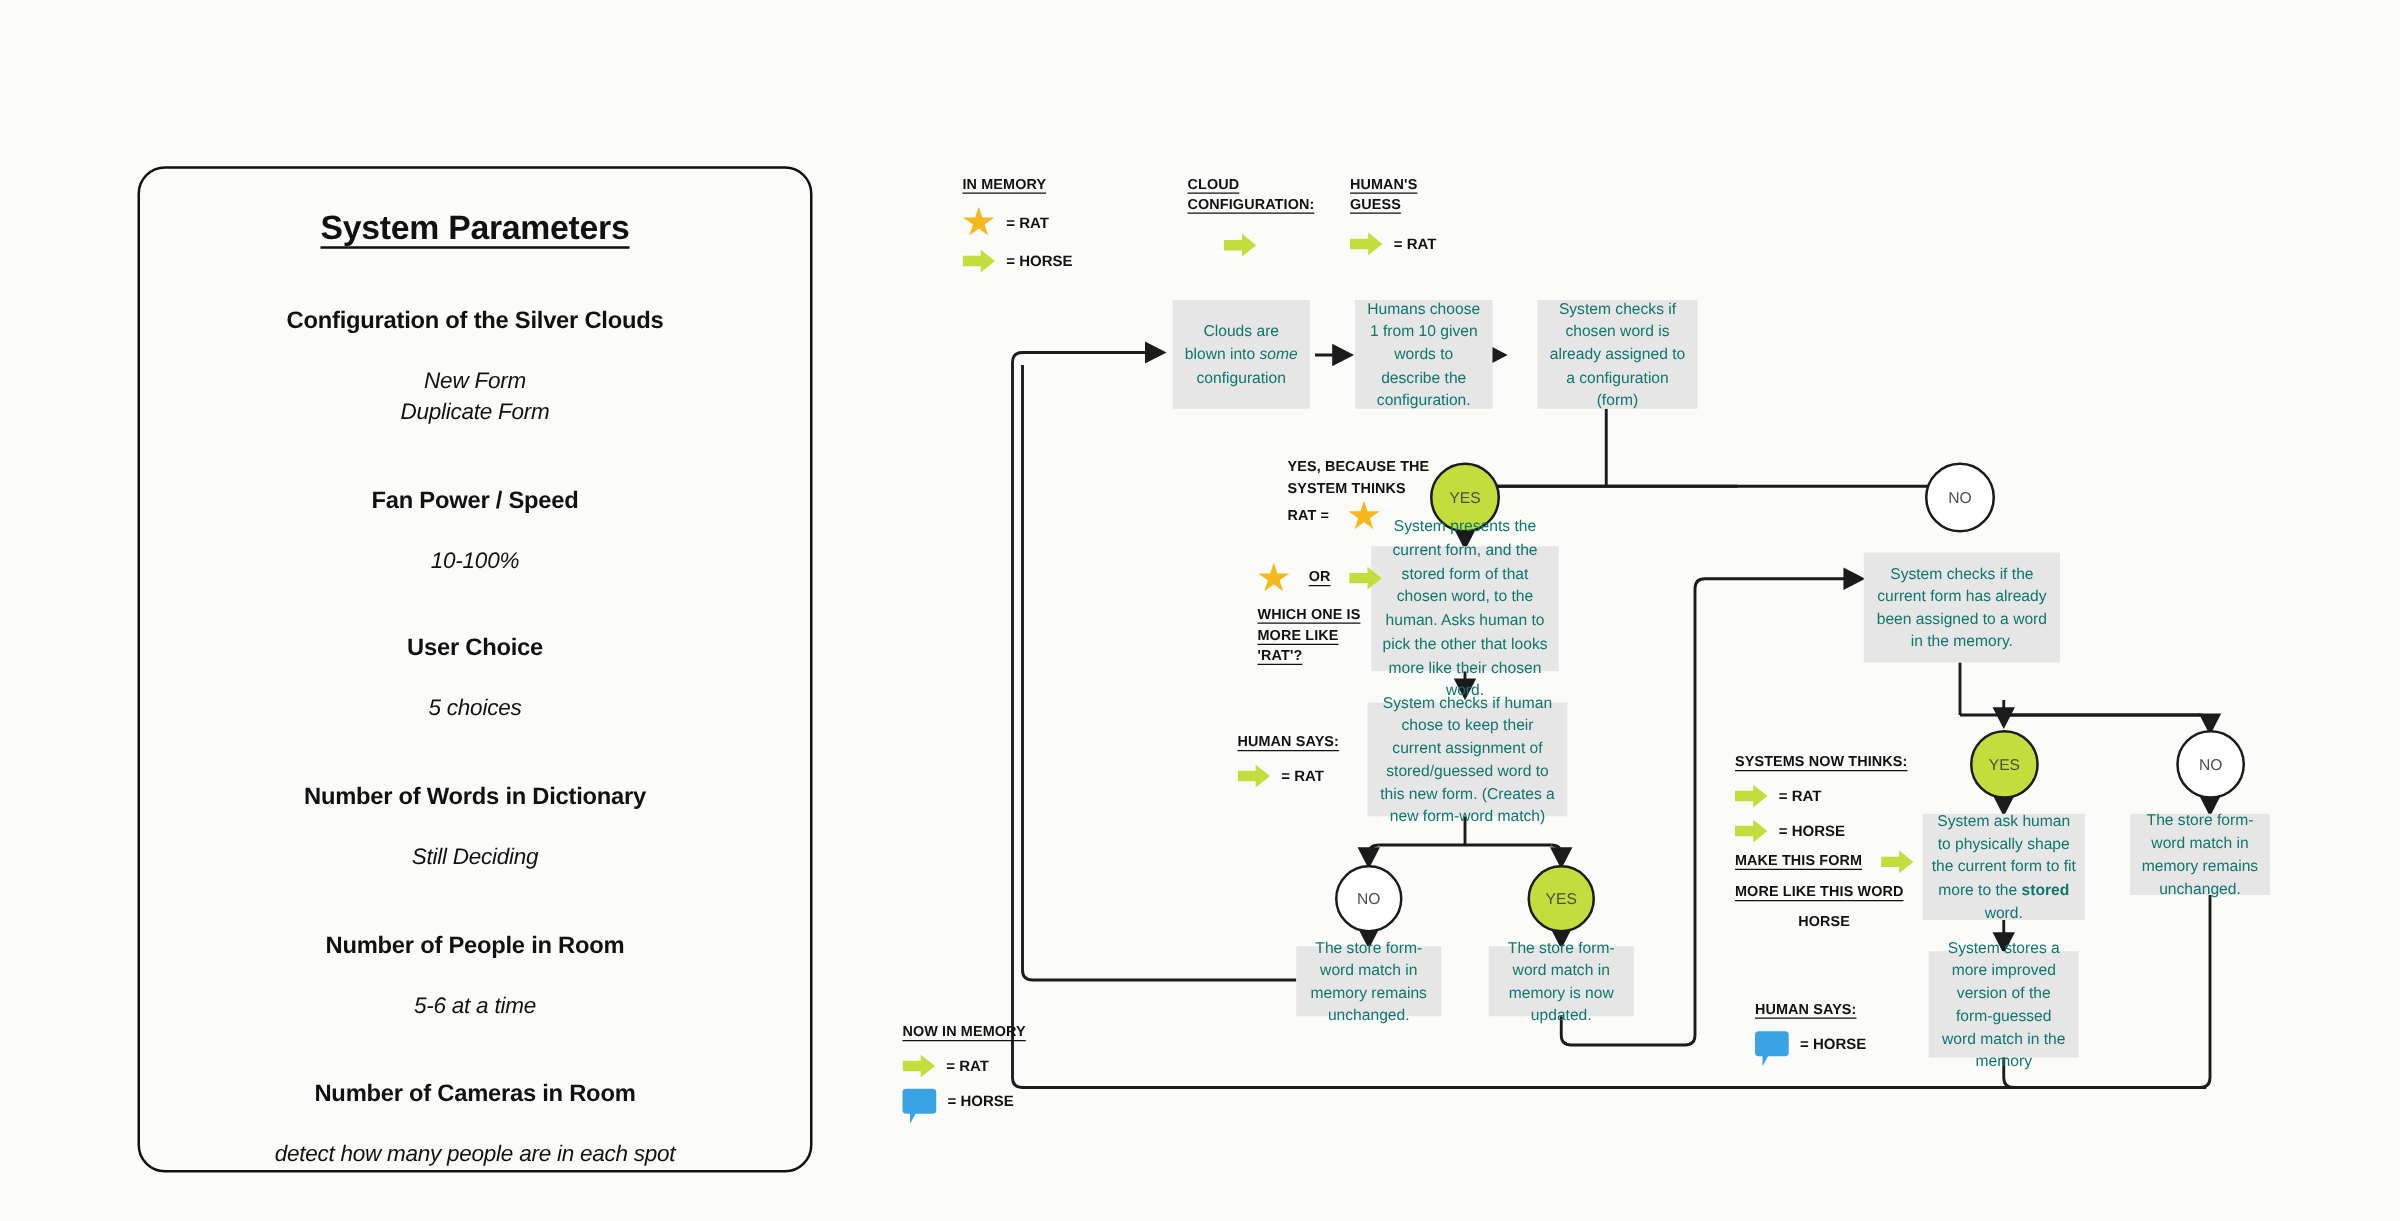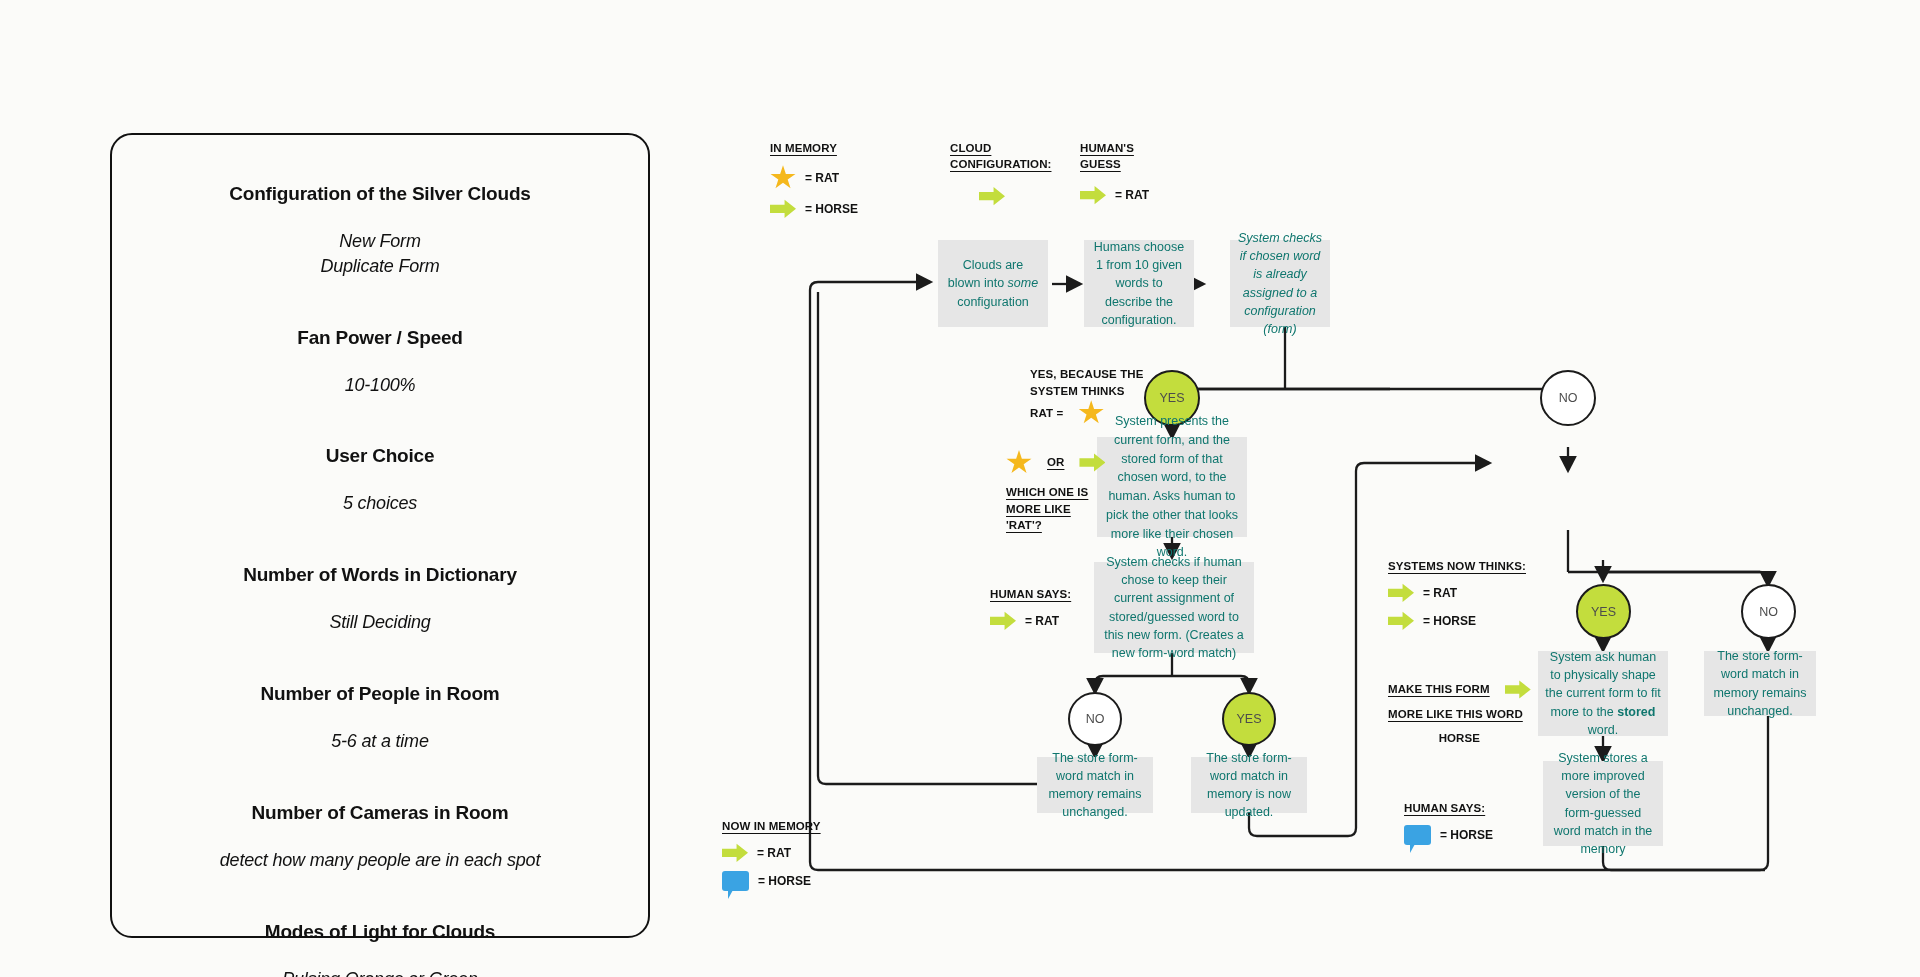--- a/index.html
+++ b/index.html
@@ -85,20 +85,21 @@
     content:"";position:absolute;left:6px;top:19px;
     width:0;height:0;border-left:5px solid #3aa3e3;
     border-bottom:9px solid transparent;
   }
   em{font-style:italic;}
 </style>
 </head>
 <body>
 
 <div id="params-card">
+  <div id="params-title">System Parameters</div>
   <div id="params-groups">
       <div class="param-group">
         <div class="param-label">Configuration of the Silver Clouds</div>
         <div class="param-value" style="white-space: pre-line;">New Form
 Duplicate Form</div>
       </div>
       <div class="param-group">
         <div class="param-label">Fan Power / Speed</div>
         <div class="param-value" style="white-space: pre-line;">10-100%</div>
       </div>
@@ -240,21 +241,21 @@
   <div class="node pbox" style="left:938px;top:240px;width:110px;height:87px;">
     <span>
       <span>Clouds are blown
 into </span><em>some</em><span>
 configuration</span>
     </span>
   </div>
 
   <div class="node pbox" style="left:1084px;top:240px;width:110px;height:87px;">Humans choose 1 from 10 given words to describe the configuration.</div>
 
-  <div class="node pbox" style="left:1230px;top:240px;width:100px;height:87px;font-style:italic;">System checks if chosen word is already assigned to a configuration (form)</div>
+  <div class="node pbox" style="left:1230px;top:240px;width:128px;height:87px;">System checks if chosen word is already assigned to a configuration (form)</div>
 
   <div class="node circ yes" style="left:1144px;top:370px;width:56px;height:56px;">YES</div>
   <div class="node circ" style="left:1540px;top:370px;width:56px;height:56px;">NO</div>
 
   <div class="legend" style="left:1030px;top:366px;width:120px;">
     <div class="ann-title">YES, BECAUSE THE</div>
     <div class="ann-title">SYSTEM THINKS</div>
     <div class="inline" style="margin-top:1px;">
       <span class="ann-title">RAT =</span>
       <span class="g-star"></span>
@@ -282,25 +283,26 @@
       <span class="legend-text">= RAT</span>
     </div>
   </div>
 
   <div class="node circ" style="left:1068px;top:692px;width:54px;height:54px;">NO</div>
   <div class="node circ yes" style="left:1222px;top:692px;width:54px;height:54px;">YES</div>
 
   <div class="node pbox" style="left:1037px;top:757px;width:116px;height:56px;">The store form-word match in memory remains unchanged.</div>
   <div class="node pbox" style="left:1191px;top:757px;width:116px;height:56px;">The store form-word match in memory is now updated.</div>
 
+  <div class="node pbox" style="left:1491px;top:442px;width:157px;height:88px;">System checks if the current form has already been assigned to a word in the memory.</div>
 
   <div class="node circ yes" style="left:1576px;top:584px;width:55px;height:55px;">YES</div>
   <div class="node circ" style="left:1741px;top:584px;width:55px;height:55px;">NO</div>
 
-  <div class="legend" style="left:1388px;top:558px;">
+  <div class="legend" style="left:1388px;top:602px;">
     <div class="legend-title">SYSTEMS NOW THINKS:</div>
     <div class="legend-row">
       <span class="g-arrow"></span>
       <span class="legend-text">= RAT</span>
     </div>
     <div class="legend-row">
       <span class="g-arrow"></span>
       <span class="legend-text">= HORSE</span>
     </div>
   </div>

